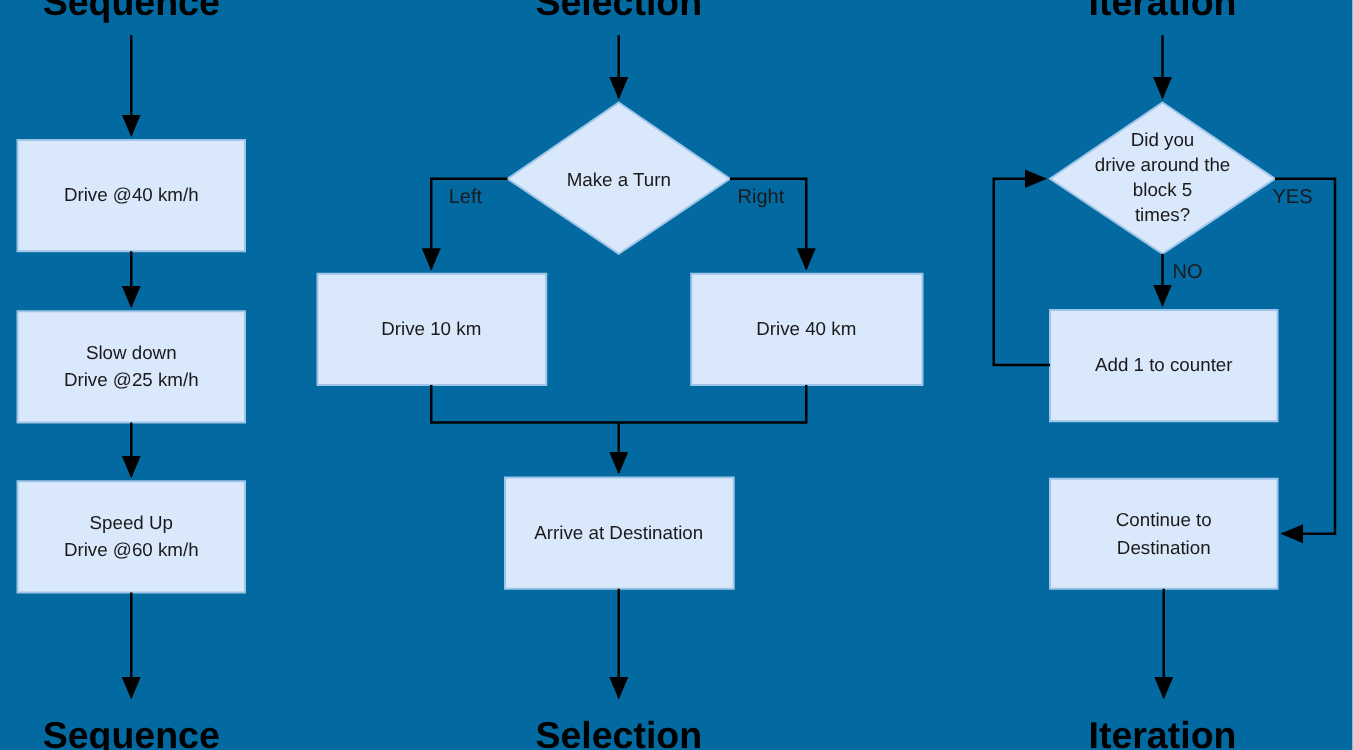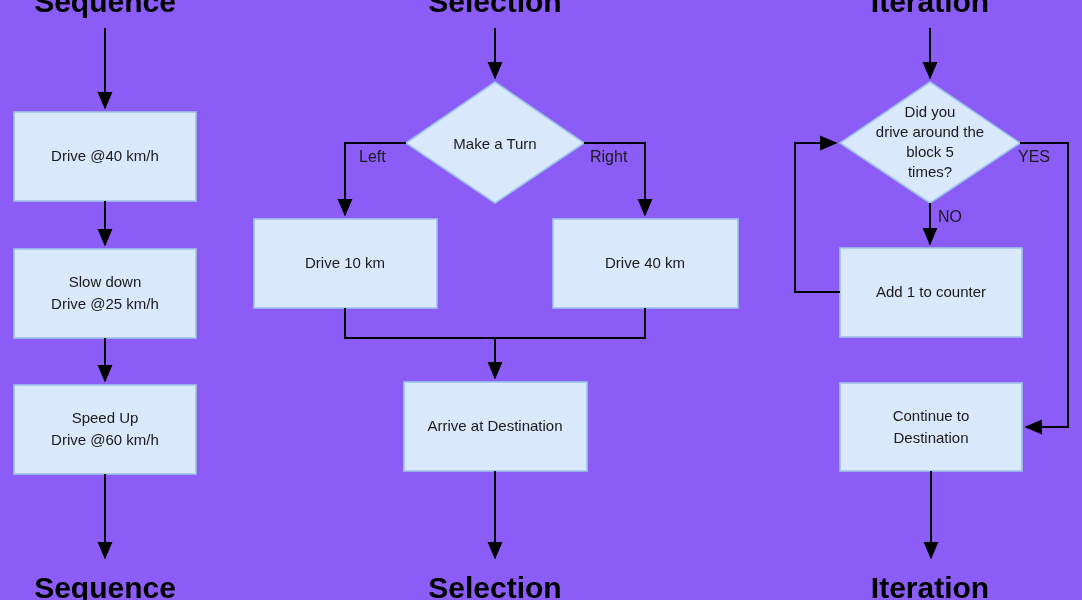--- a/index.html
+++ b/index.html
@@ -4,21 +4,21 @@
 <style>
   html, body {
     margin: 0;
     padding: 0;
     background: #ffffff;
   }
   #canvas {
     position: relative;
     width: 1082px;
     height: 600px;
-    background: #8b5cf6;
+    background: #0369a1;
     overflow: hidden;
     font-family: "Liberation Sans", sans-serif;
   }
   svg#flow {
     position: absolute;
     left: 0;
     top: 0;
     width: 1082px;
     height: 600px;
   }

